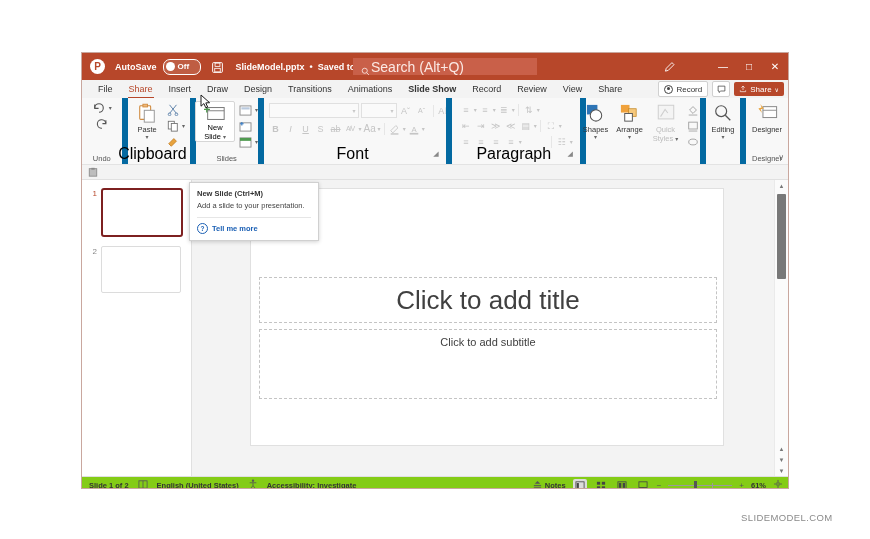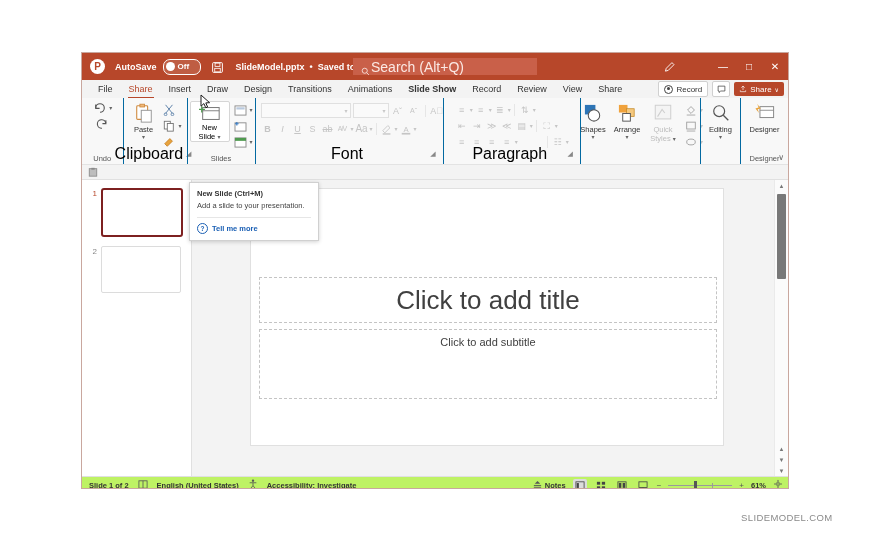--- a/index.html
+++ b/index.html
@@ -77,21 +77,21 @@
   
   .ribbon{
     height:66px;background:#f8f8f8;border-bottom:1px solid #e3e3e3;
     display:flex;position:relative;
   }
   .rgroup{
     position:relative;height:66px;display:flex;flex-direction:column;
     align-items:center;justify-content:flex-start;padding:3px 5px 0 5px;
     box-sizing:border-box;
   }
-  .rgroup + .rgroup{border-left:1px solid #0369a1;}
+  .rgroup + .rgroup{border-left:6px solid #0369a1;}
   .rgroup .glabel{
     position:absolute;bottom:1px;left:0;right:0;text-align:center;
     font-size:7.5px;color:#555;
   }
   .glabel-row{position:absolute;bottom:1px;left:0;right:4px;display:flex;align-items:center;justify-content:center;gap:3px;}
   .dlg{font-size:7px;color:#888;}
   .gbody{display:flex;align-items:flex-start;gap:3px;height:48px;}
 
   .bigbtn{
     width:40px;display:flex;flex-direction:column;align-items:center;
@@ -171,21 +171,21 @@
   .tt-qmark{
     width:9px;height:9px;border-radius:50%;border:1px solid #1a5fb4;color:#1a5fb4;
     font-size:6.5px;display:flex;align-items:center;justify-content:center;
   }
 
   
   .cursor{position:absolute;left:118px;top:41px;z-index:60;}
 
   
   .statusbar{
-    height:16px;background:#bef264;border-top:1px solid #e0e0e0;
+    height:16px;background:#84cc16;border-top:1px solid #e0e0e0;
     display:flex;align-items:center;position:relative;font-size:7.5px;color:#333;
   }
   .sb-left{display:flex;align-items:center;gap:9px;padding-left:7px;}
   .sb-right{position:absolute;right:5px;top:0;height:16px;display:flex;align-items:center;gap:7px;}
   .viewbtn{width:14px;height:13px;display:flex;align-items:center;justify-content:center;border-radius:2px;}
   .viewbtn.active{background:#dcdcdc;}
   .zoomtrack{width:64px;height:1px;background:#9a9a9a;position:relative;}
   .zt-handle{position:absolute;left:26px;top:-4px;width:3px;height:9px;background:#555;}
   .zt-mid{position:absolute;left:44px;top:-2px;width:1px;height:5px;background:#9a9a9a;}
 

